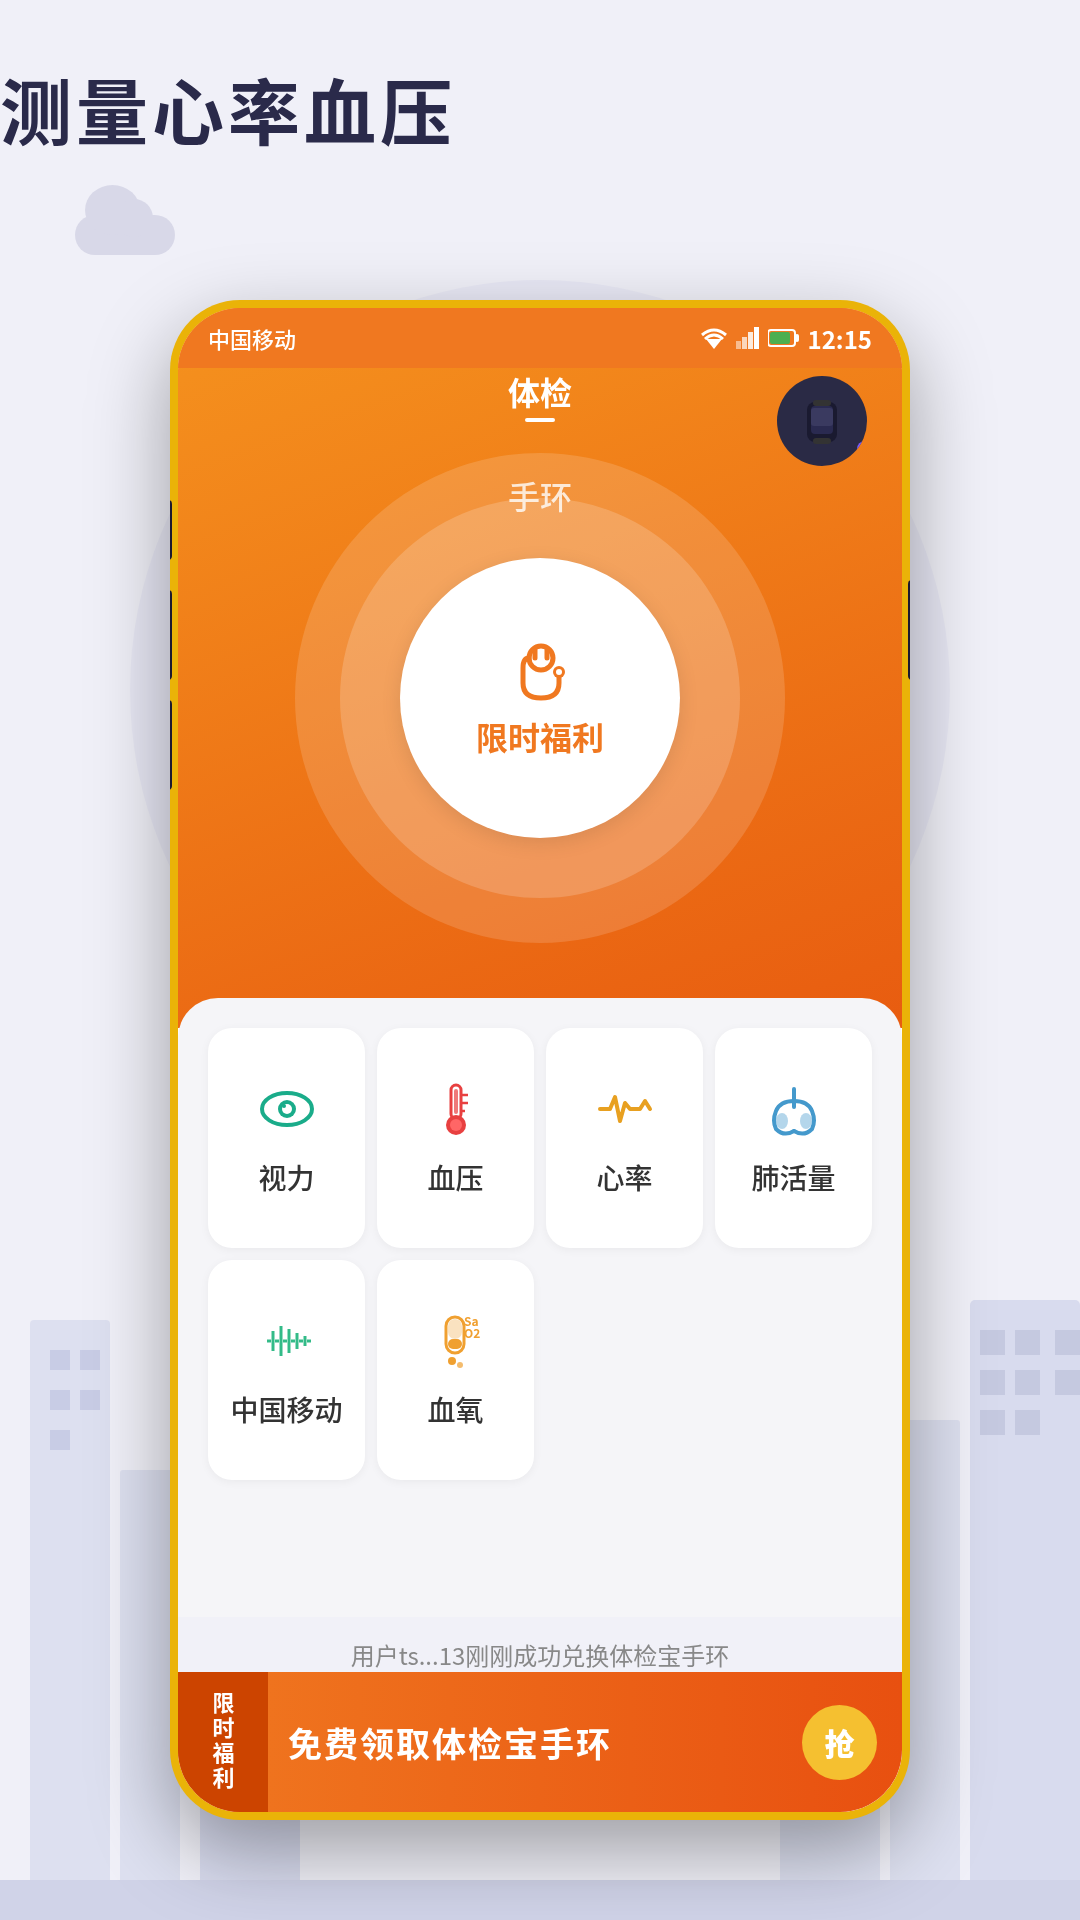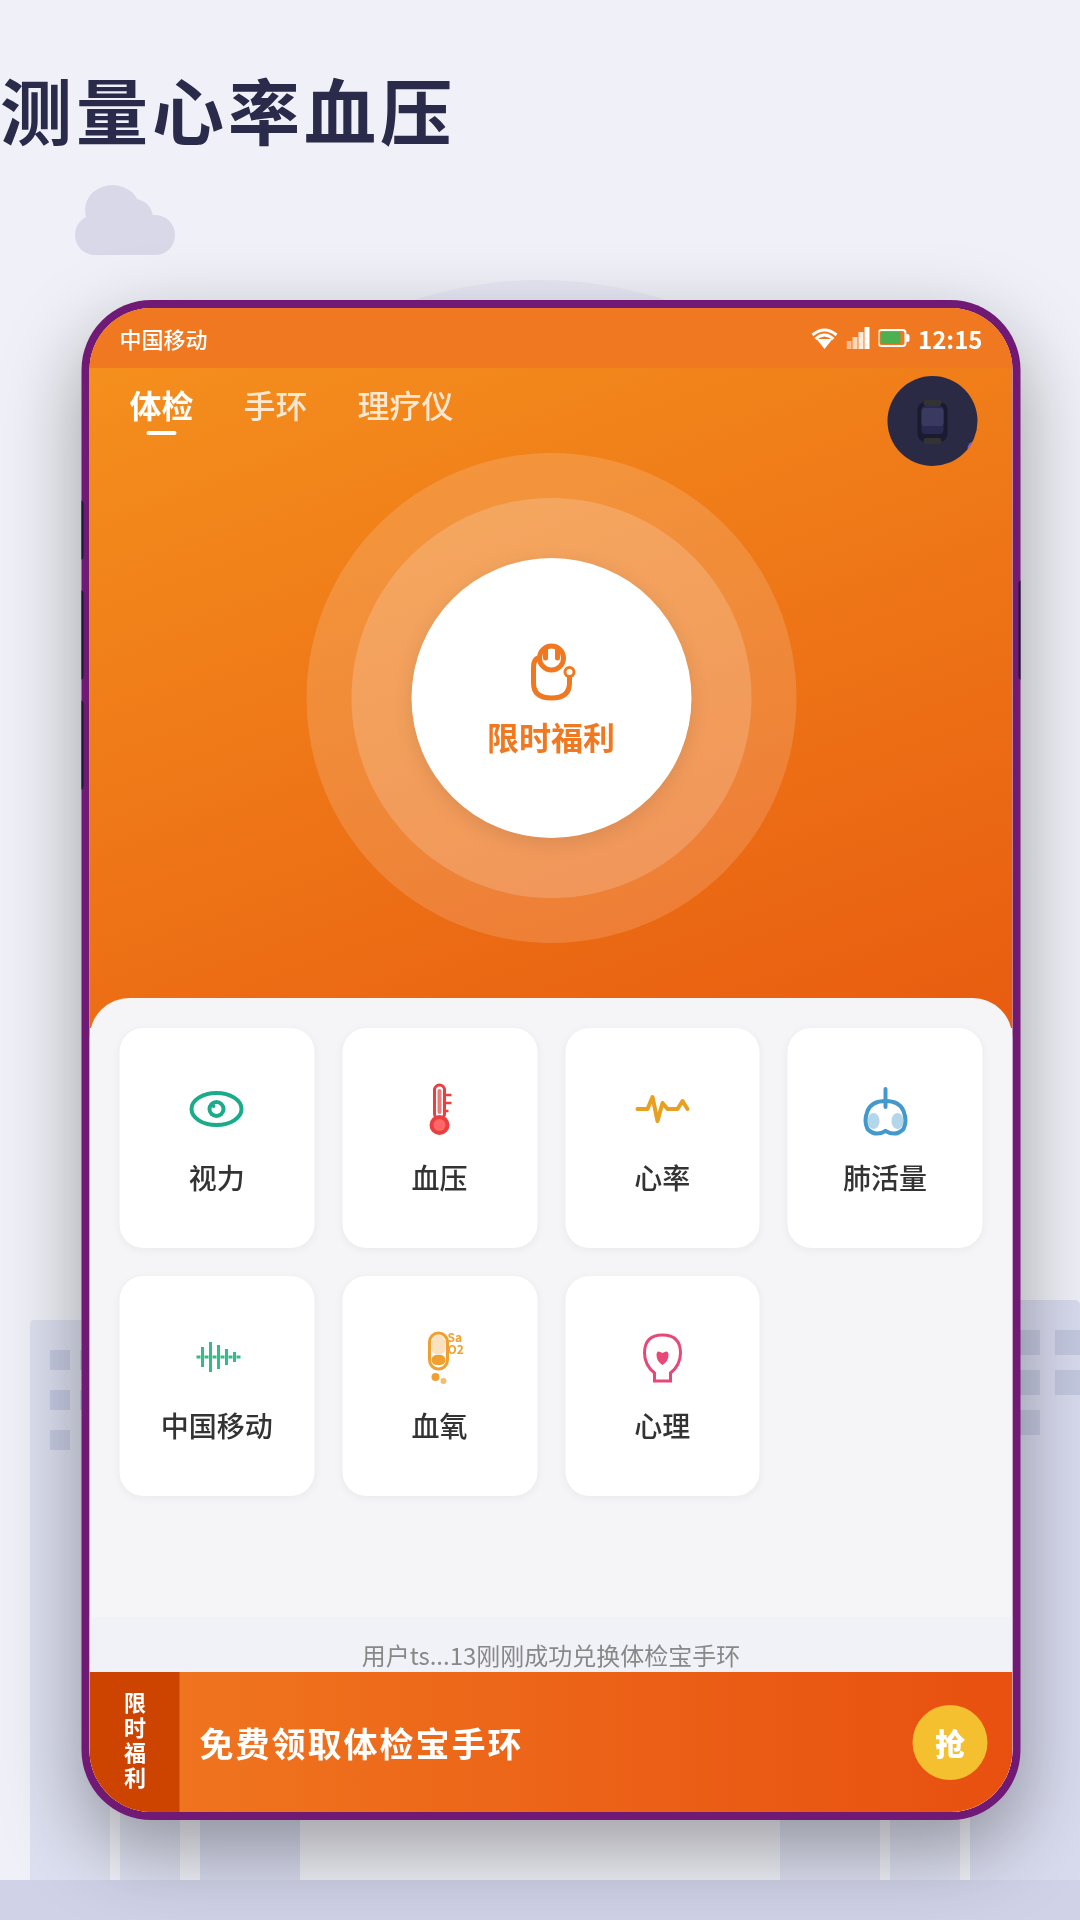--- a/index.html
+++ b/index.html
@@ -84,27 +84,26 @@
       color: #2a2a4a;
       letter-spacing: 4px;
     }
 
     
     .phone-frame {
       position: absolute;
       top: 300px;
       left: 50%;
       transform: translateX(-50%);
-      width: 939px;
+      width: 740px;
       height: 1520px;
-      background: #701a75;
+      background: #eab308;
       border-radius: 70px;
       box-shadow: 0 30px 80px rgba(0,0,0,0.35);
       overflow: hidden;
-      margin-left: 11px;
     }
 
     .phone-inner {
       position: absolute;
       top: 8px; left: 8px; right: 8px; bottom: 8px;
       border-radius: 62px;
       overflow: hidden;
       background: #fff;
     }
 
@@ -187,20 +186,21 @@
     
     .nav-tabs {
       position: absolute;
       top: 60px;
       left: 0; right: 0;
       height: 80px;
       display: flex;
       align-items: center;
       padding: 0 40px;
       gap: 50px;
+      flex-direction: column;
     }
     .nav-tab {
       color: white;
       font-size: 32px;
       font-weight: 500;
       position: relative;
       padding-bottom: 8px;
       cursor: pointer;
     }
     .nav-tab.active {
@@ -304,21 +304,21 @@
     }
 
     
     .grid-menu {
       position: absolute;
       top: 30px;
       left: 30px; right: 30px;
       display: grid;
       grid-template-columns: repeat(4, 1fr);
       grid-template-rows: repeat(2, 220px);
-      gap: 28px;
+      gap: 12px;
     }
     .menu-item {
       background: white;
       border-radius: 24px;
       display: flex;
       flex-direction: column;
       align-items: center;
       justify-content: center;
       gap: 18px;
       cursor: pointer;
@@ -549,29 +549,20 @@
 
               <text x="38" y="15" font-size="12" fill="#f0a030" font-weight="bold">Sa</text>
               <text x="38" y="27" font-size="12" fill="#f0a030" font-weight="bold">O2</text>
 
               <circle cx="26" cy="50" r="4" fill="#f0a030"></circle>
               <circle cx="34" cy="54" r="3" fill="#f0a030" opacity="0.7"></circle>
             </svg>
             <span class="menu-label">血氧</span>
           </div>
 
-          <div class="menu-item">
-            <svg width="60" height="60" viewBox="0 0 60 60">
-
-              <path d="M30,8 Q48,8 48,26 Q48,38 38,46 L38,54 L22,54 L22,46 Q12,38 12,26 Q12,8 30,8Z" stroke="#e84878" stroke-width="3" fill="none"></path>
-
-              <path d="M30,38 Q24,34 24,28 Q24,22 30,26 Q36,22 36,28 Q36,34 30,38Z" fill="#e84878"></path>
-            </svg>
-            <span class="menu-label">心理</span>
-          </div>
 
         </div>
 
         <div class="notification-bar">
           <span>用户ts...13刚刚成功兑换体检宝手环</span>
         </div>
 
         <div style="position:absolute;bottom:0;left:0;right:0;height:140px;background:linear-gradient(90deg,#f07820,#e85010);display:flex;align-items:center;">
 
           <div style="width:90px;height:140px;background:#cc4400;display:flex;align-items:center;justify-content:center;flex-shrink:0;">

